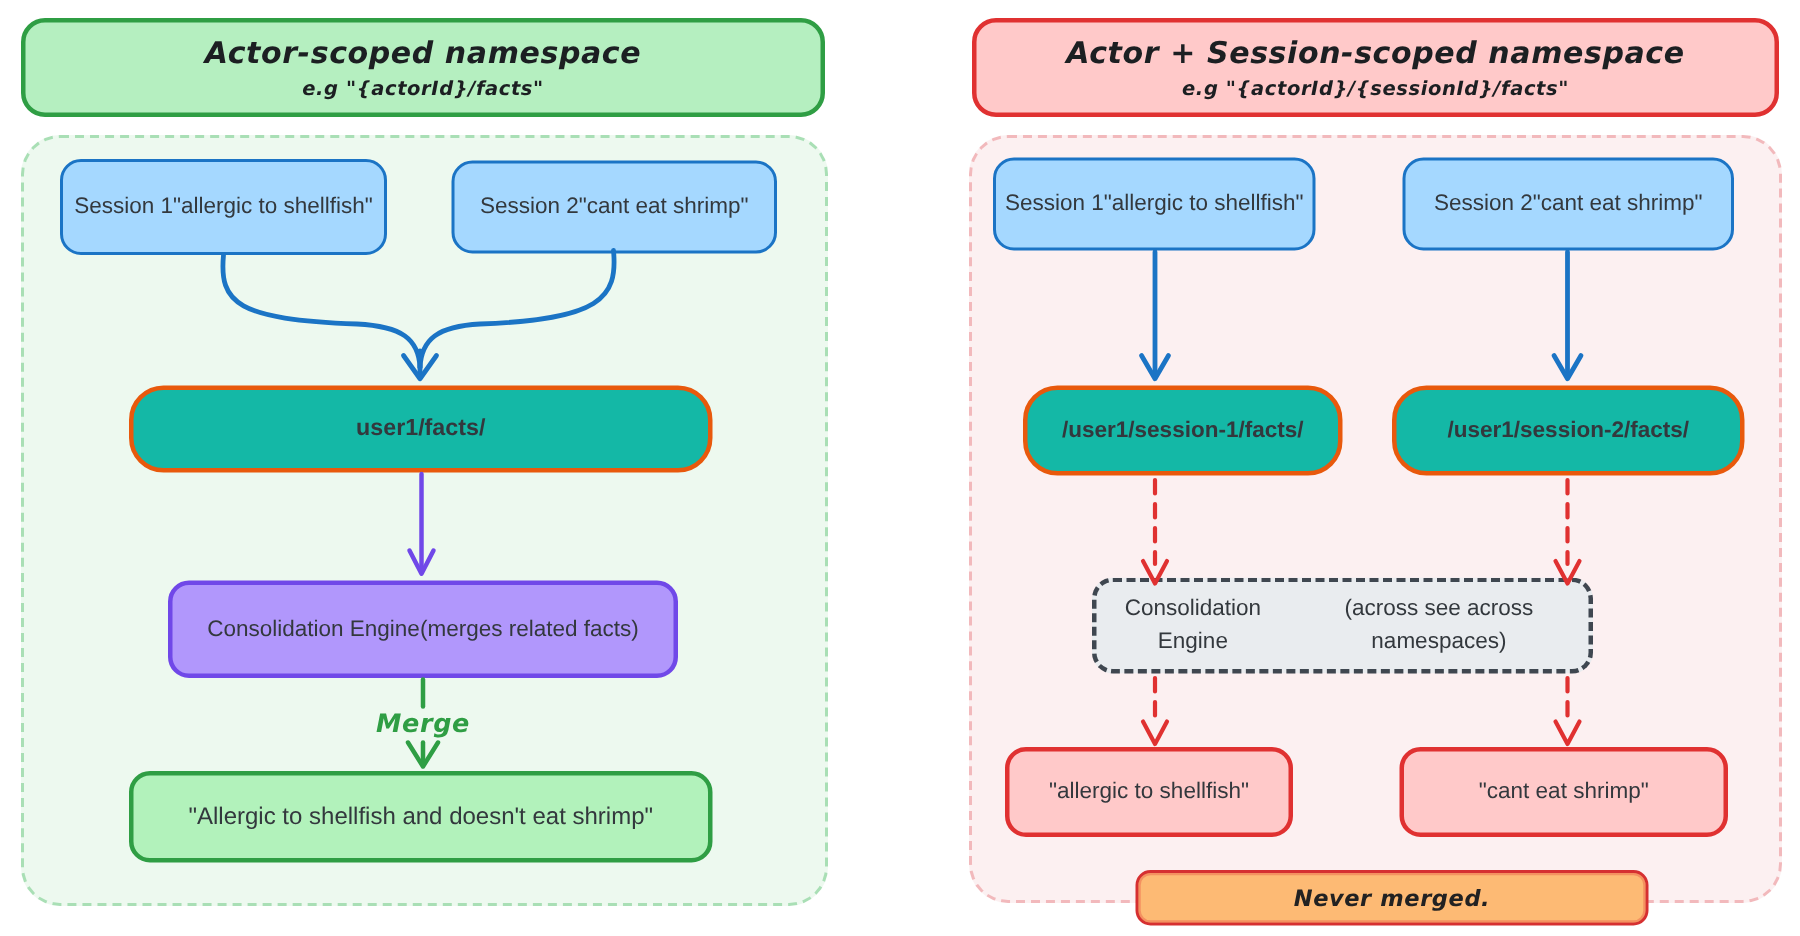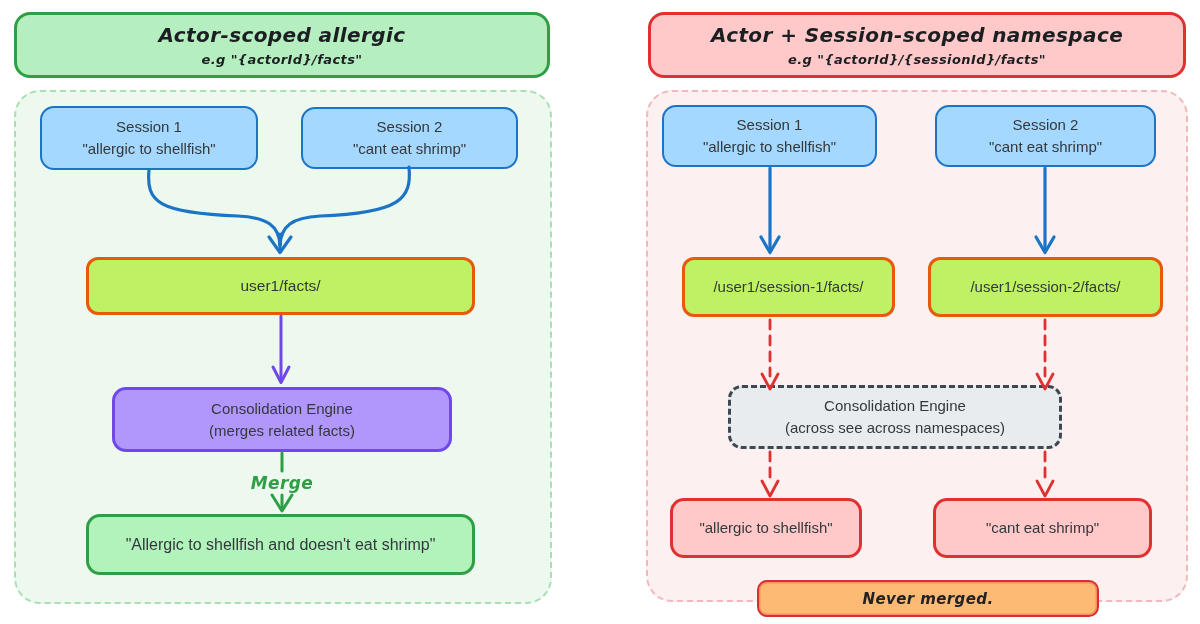--- a/index.html
+++ b/index.html
@@ -4,31 +4,31 @@
 <style>
   html,body { margin:0; padding:0; background:#ffffff; }
   #canvas {
     position:relative; width:1200px; height:624px;
     background:#ffffff; overflow:hidden;
     font-family:"Liberation Sans", sans-serif;
     color:#343a40;
   }
   .box {
     position:absolute; box-sizing:border-box;
-    display:flex; flex-direction:column; align-items:center; justify-content:center;
+    display:flex; flex-direction:row; align-items:center; justify-content:center;
     text-align:center; line-height:1.45; font-size:15px; color:#33383d;
     z-index:2;
   }
   .hand {
     font-family:"DejaVu Sans", cursive, sans-serif;
     font-style:italic; font-weight:bold; letter-spacing:.4px;
   }
   
   .blue-node   { background:#a5d8ff; border:2.5px solid #1b74c5; border-radius:14px; }
-  .yellow-node { background:#bef264; border:3px solid #e8590c;   border-radius:12px; font-size:15.5px; }
+  .yellow-node { background:#14b8a6; border:3px solid #e8590c;   border-radius:23px; font-size:15.5px;font-weight:bold; }
   .purple-node { background:#b197fc; border:3px solid #7048e8;   border-radius:14px; }
   .green-node  { background:#b2f2bb; border:3px solid #2f9e44;   border-radius:14px; font-size:16px; }
   .pink-node   { background:#ffc9c9; border:3px solid #e03131;   border-radius:14px; }
   .gray-node   { background:#e9ecef; border:3px dashed #3f4750;  border-radius:14px; }
 
   
   .hdr {
     position:absolute; box-sizing:border-box; z-index:2;
     display:flex; flex-direction:column; align-items:center; justify-content:center;
     text-align:center; border-radius:16px; color:#1c1f22;
@@ -54,21 +54,21 @@
     color:#222; font-size:15px;
   }
   #arrows { position:absolute; left:0; top:0; z-index:5; pointer-events:none; }
 </style>
 </head>
 <body>
 
 <div id="canvas">
 
   <div class="hdr hdr-green hand" style="left:14px; top:12px; width:536px; height:66px;">
-    <div class="t1">Actor-scoped allergic</div>
+    <div class="t1">Actor-scoped namespace</div>
     <div class="t2">e.g "{actorId}/facts"</div>
   </div>
 
   <div class="group group-green" style="left:14px; top:90px; width:538px; height:514px;"></div>
 
   <div class="box blue-node" style="left:40px; top:106px; width:218px; height:64px;">
     <div>Session 1</div>
     <div>"allergic to shellfish"</div>
   </div>
 

